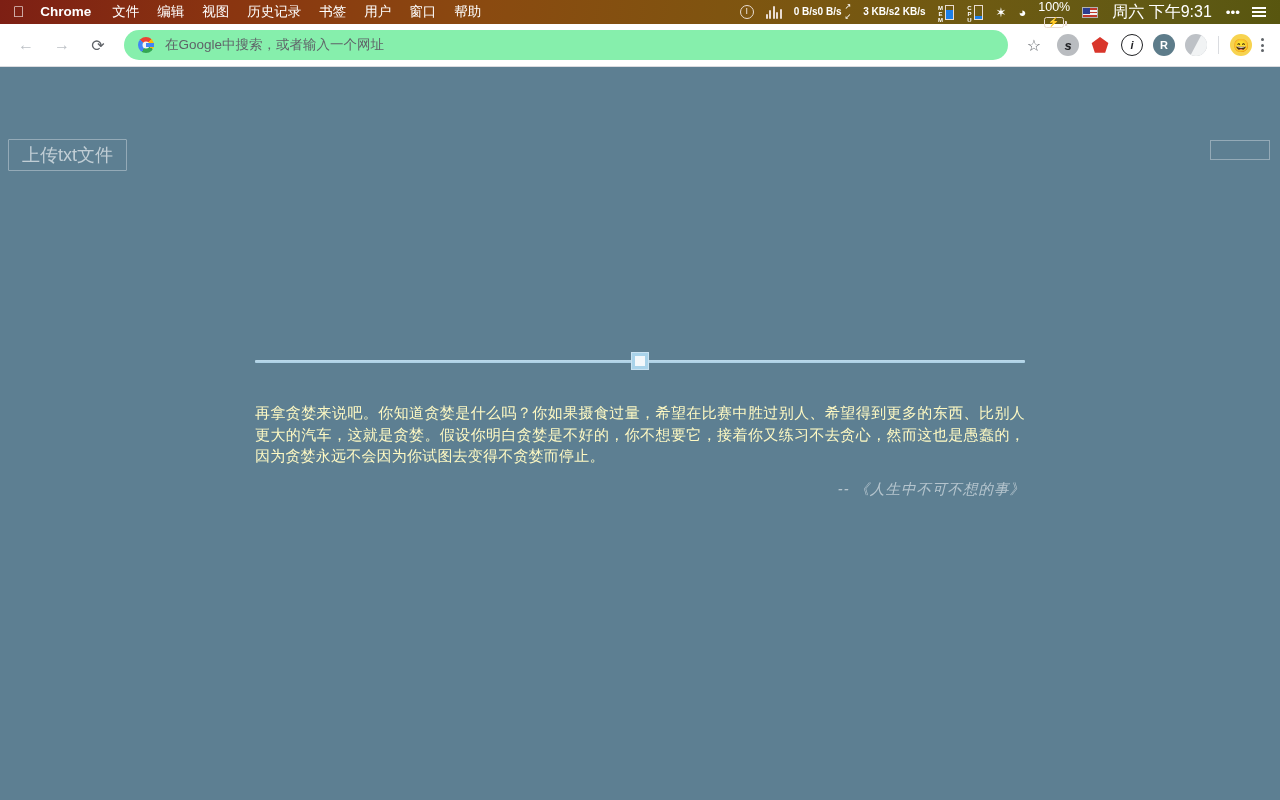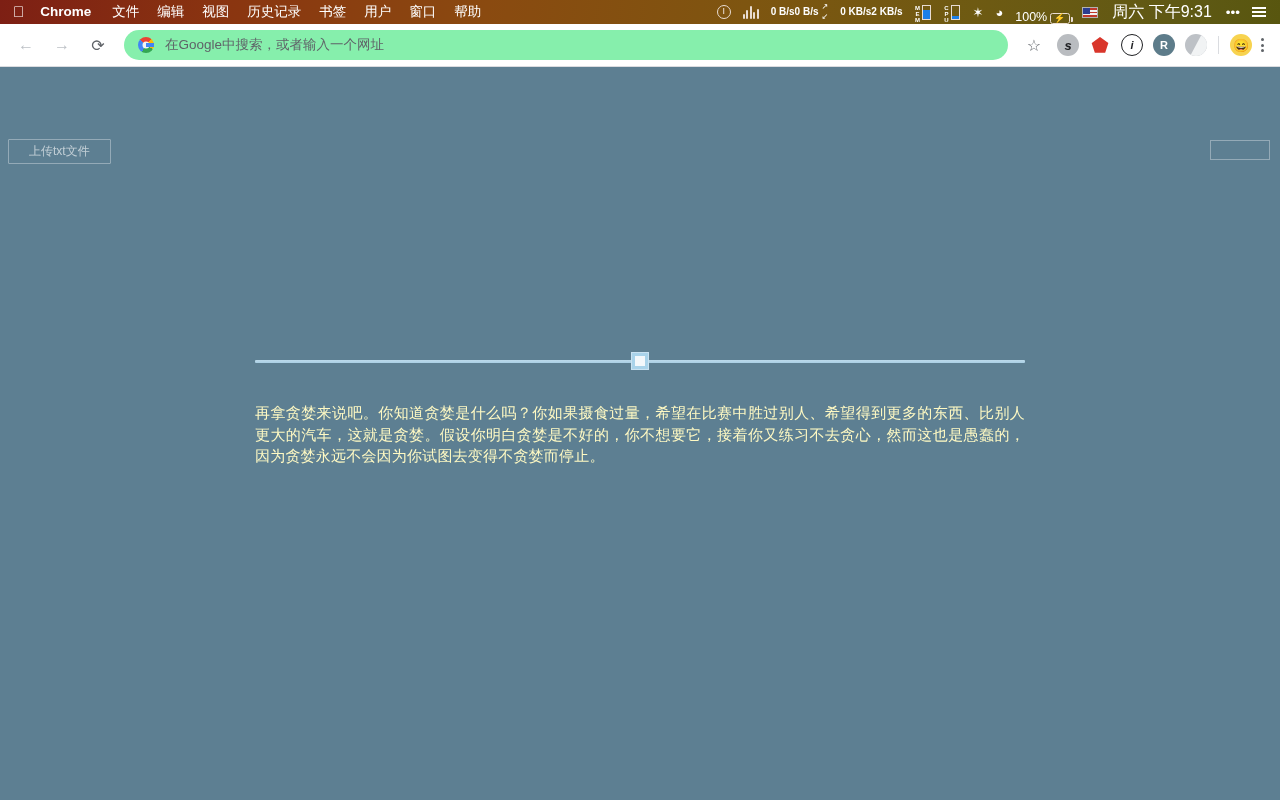--- a/index.html
+++ b/index.html
@@ -56,21 +56,21 @@
     writing-mode:vertical-rl; text-orientation:upright; height:15px;
   }
   .gauge .gbox{
     width:9px; height:15px; border:1px solid #e9dcd2; position:relative;
     display:flex; flex-direction:column-reverse;
   }
   .gauge .gfill{ width:100%; background:#1b7fe8; }
 
   .ic-bt{ font-size:13px; }
   .ic-wifi{ font-size:13px; }
-  .batt{ display:flex; align-items:flex-end; gap:3px; font-size:12.5px;}
+  .batt{ display:flex; align-items:center; gap:3px; font-size:12.5px;flex-direction:column;}
   .batt-body{
     width:20px; height:11px; border:1.4px solid #e9dcd2; border-radius:2.5px;
     position:relative; display:flex; align-items:center; justify-content:center;
   }
   .batt-body::after{
     content:""; position:absolute; right:-3.5px; top:3px; width:2px; height:5px;
     background:#e9dcd2; border-radius:0 1px 1px 0;
   }
   .batt-bolt{ font-size:9px; line-height:9px; }
   .flag{
@@ -159,22 +159,22 @@
   .kebab i{ width:3px; height:3px; border-radius:50%; background:#5f6368; display:block;}
 
   
   #page{
     position:absolute; top:108px; left:0; width:1280px; height:692px;
     background:#5d7f92; overflow:hidden;
   }
   #upload-btn{
     position:absolute; left:8px; top:7px;
     border:1px solid rgba(255,255,255,.34);
-    color:rgba(255,255,255,.62); font-size:12px;
-    padding:3px 20px; background:transparent; border-radius:1px;
+    color:rgba(255,255,255,.62); font-size:18px;
+    padding:3px 13px; background:transparent; border-radius:1px;
     font-family:"Liberation Sans", sans-serif;
   }
   #corner-box{
     position:absolute; right:10px; top:8px; width:60px; height:20px;
     border:1px solid rgba(255,255,255,.34); background:transparent;
   }
   #slider-wrap{
     position:absolute; left:255px; top:220px; width:770px; height:18px;
   }
   #slider-track{
@@ -236,21 +236,21 @@
         <span>0 B/s</span>
         <span>0 B/s</span>
       </div>
       <div class="arrows">
         <span>↗</span>
         <span>↙</span>
       </div>
     </div>
     <div class="mbr netspeed">
       <div class="nums">
-        <span>0 KB/s</span>
+        <span>3 KB/s</span>
         <span>2 KB/s</span>
       </div>
     </div>
     <div class="mbr gauge">
       <div class="glabel">MEM</div>
       <div class="gbox">
           <div class="gfill" style="height:62%"></div>
         </div>
     </div>
     <div class="mbr gauge">
@@ -320,14 +320,15 @@
   <div id="page">
     <button id="upload-btn">上传txt文件</button>
     <div id="corner-box"></div>
 
     <div id="slider-wrap">
       <div id="slider-track"></div>
       <div id="slider-thumb" style="left: 376px;"></div>
     </div>
 
     <div id="quote">再拿贪婪来说吧。你知道贪婪是什么吗？你如果摄食过量，希望在比赛中胜过别人、希望得到更多的东西、比别人更大的汽车，这就是贪婪。假设你明白贪婪是不好的，你不想要它，接着你又练习不去贪心，然而这也是愚蠢的，因为贪婪永远不会因为你试图去变得不贪婪而停止。</div>
+    <div id="attrib">--  《人生中不可不想的事》</div>
   </div>
 </div>
 
 </body></html>

